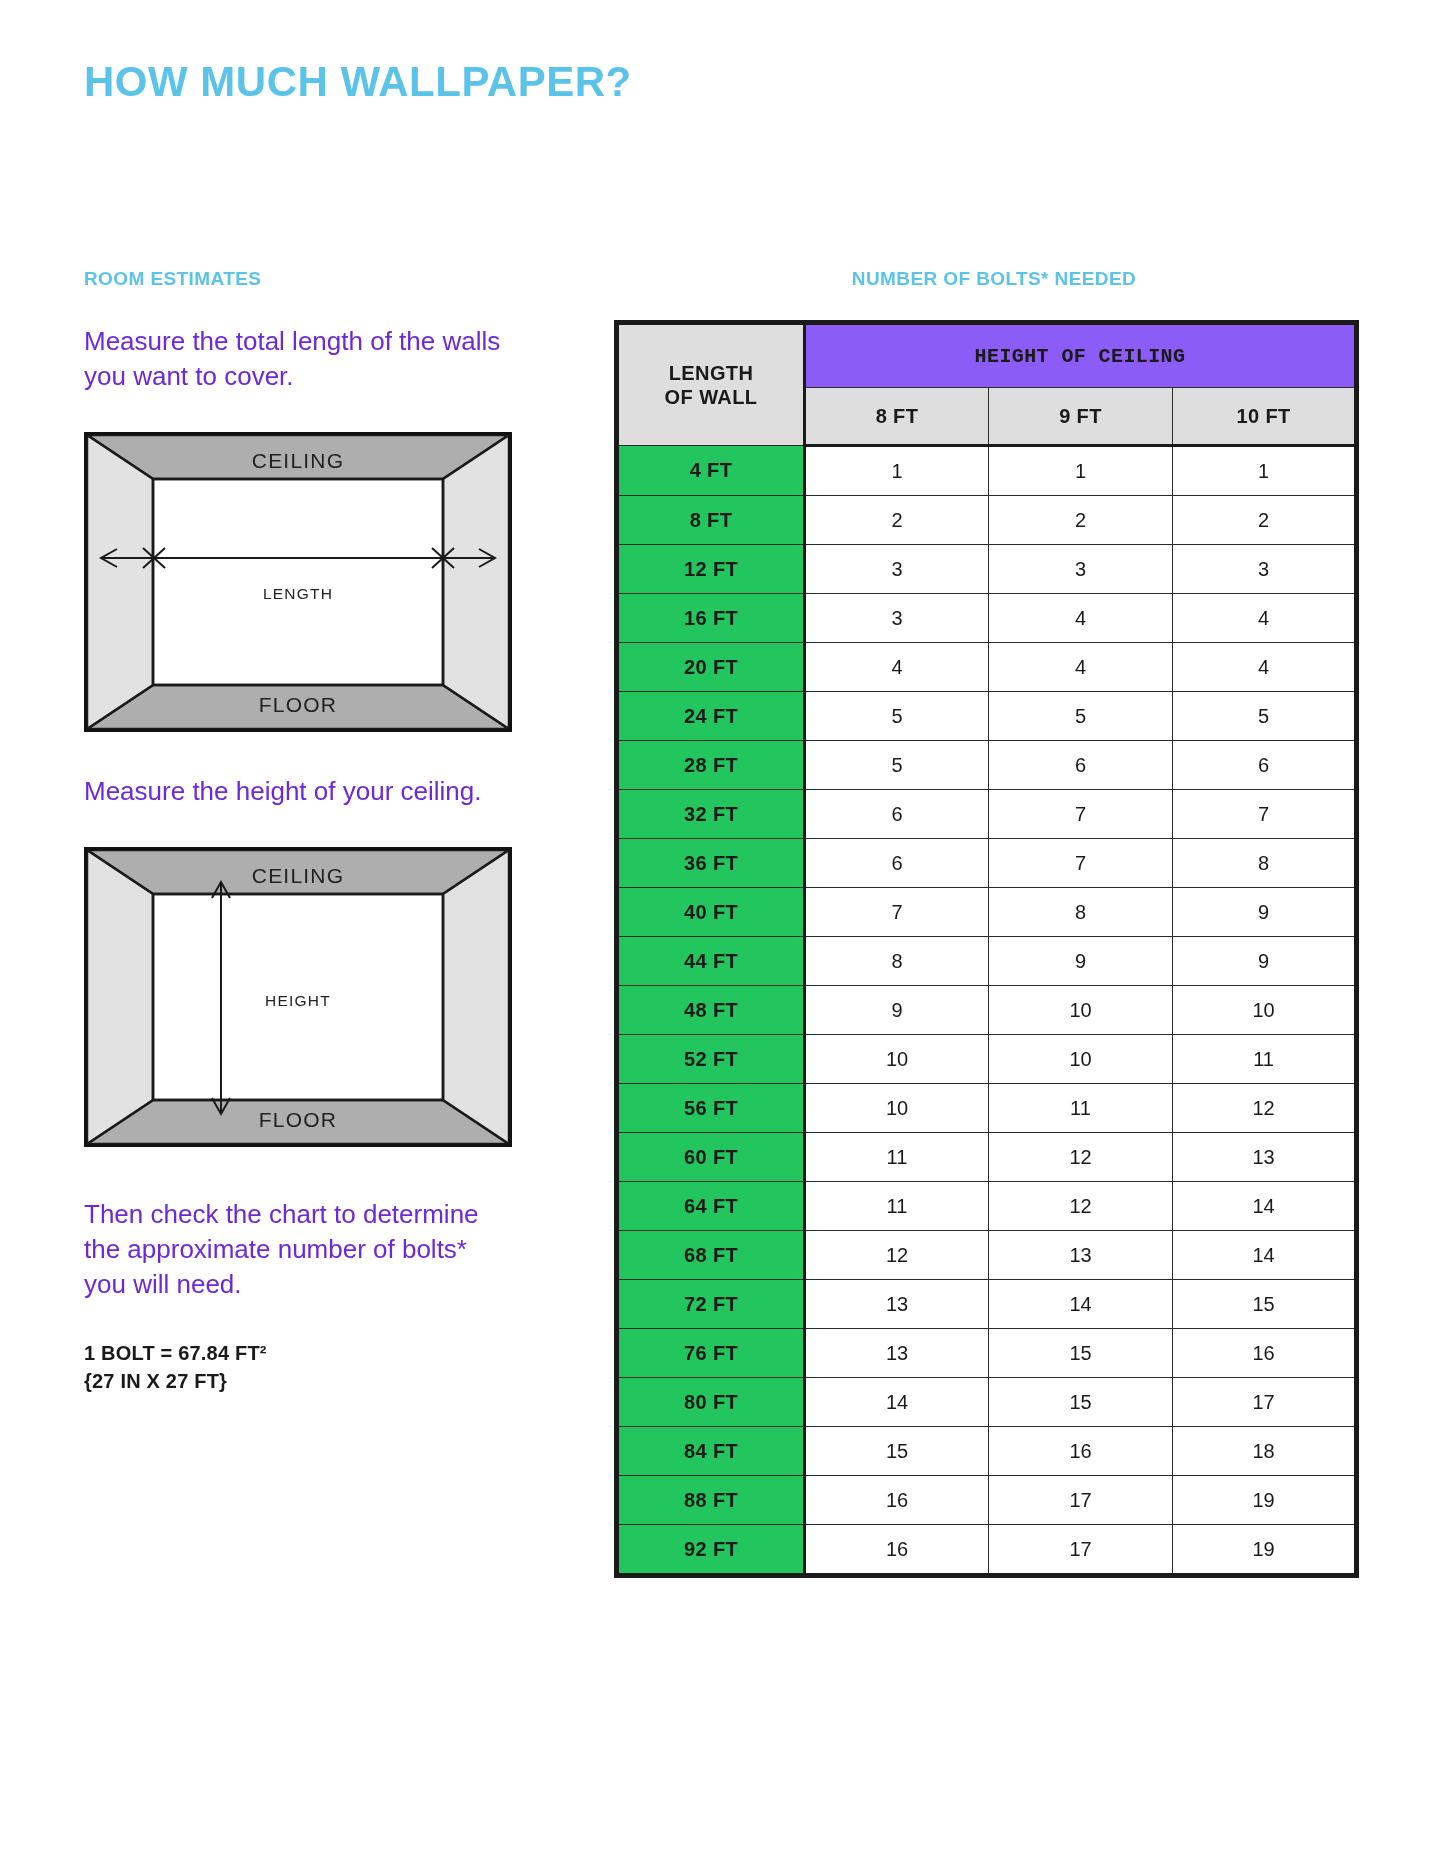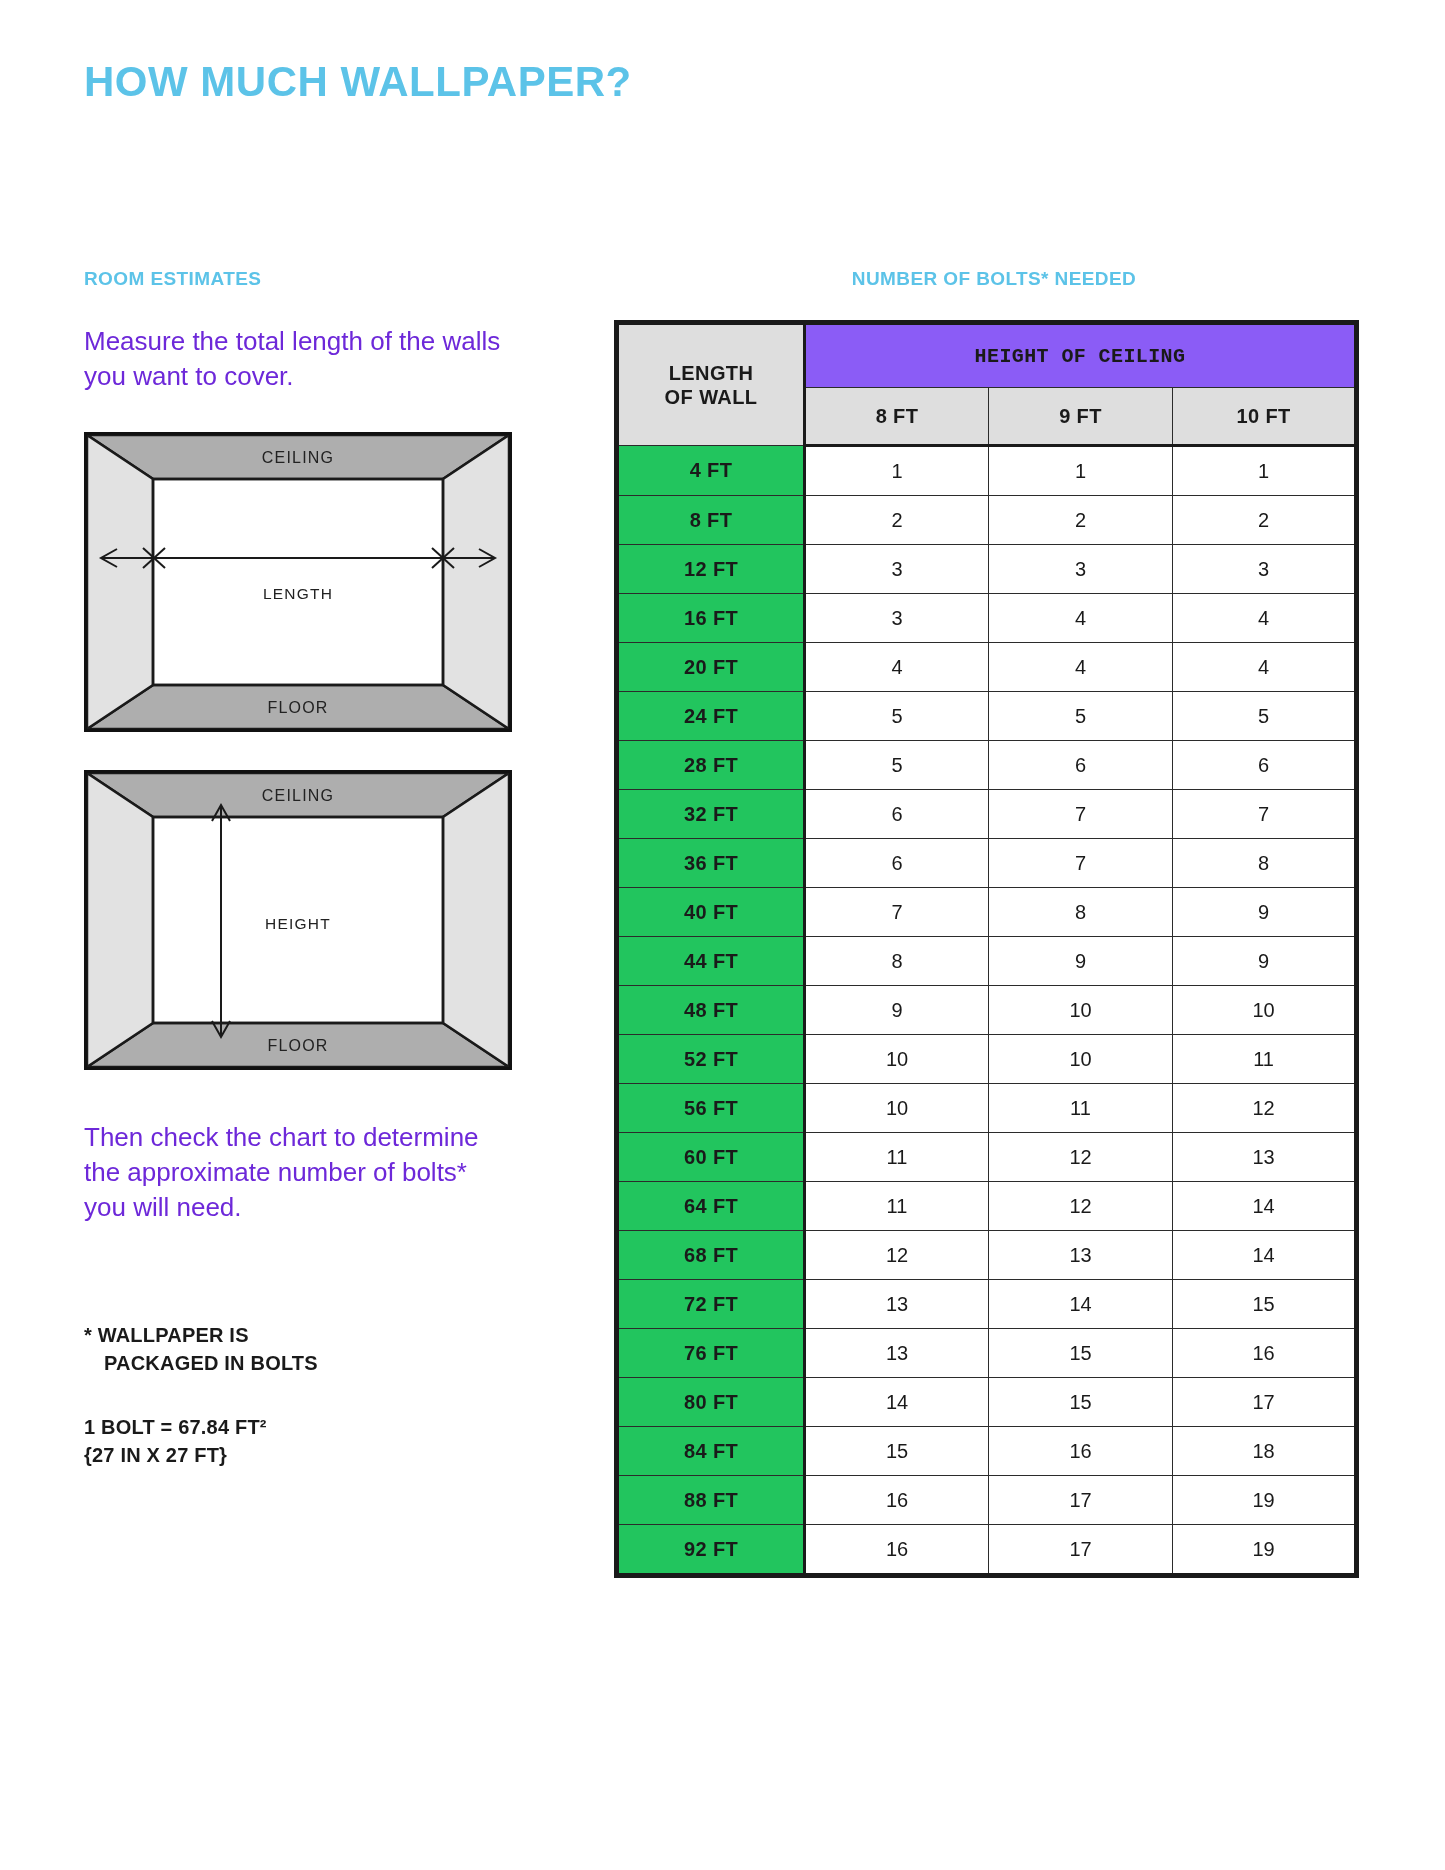--- a/index.html
+++ b/index.html
@@ -57,21 +57,21 @@
     width: 428px;
     height: 300px;
     margin: 38px 0 0 0;
     border: 3px solid #111;
     box-sizing: border-box;
     background: #ffffff;
   }
   .diag-svg { display:block; }
   .diag-label {
     position: absolute;
-    font-size: 16px;
+    font-size: 21px;
     letter-spacing: 1.2px;
     color: #222;
     text-align: center;
     width: 100%;
     left: 0;
   }
   .lbl-ceiling { top: 14px; }
   .lbl-floor { bottom: 12px; }
   .lbl-center {
     position: absolute;
@@ -211,20 +211,21 @@
         <line x1="56" y1="113" x2="78" y2="133" stroke="#1a1a1a" stroke-width="2"></line>
         <line x1="78" y1="113" x2="56" y2="133" stroke="#1a1a1a" stroke-width="2"></line>
         <line x1="345" y1="113" x2="367" y2="133" stroke="#1a1a1a" stroke-width="2"></line>
         <line x1="367" y1="113" x2="345" y2="133" stroke="#1a1a1a" stroke-width="2"></line>
       </svg>
       <div class="diag-label lbl-ceiling">CEILING</div>
       <div class="diag-label lbl-floor">FLOOR</div>
       <div class="lbl-center" style="top:150px;">LENGTH</div>
     </div>
 
+    <p class="para" style="margin-top:42px;">Measure the height of your ceiling.</p>
 
     <div class="diagram">
       <svg class="diag-svg" width="422" height="294" viewBox="0 0 422 294">
         <rect x="0" y="0" width="422" height="294" fill="#ffffff"></rect>
         <polygon points="0,0 422,0 356,44 66,44" fill="#aeaeae" stroke="#1a1a1a" stroke-width="2.5"></polygon>
         <polygon points="0,294 422,294 356,250 66,250" fill="#aeaeae" stroke="#1a1a1a" stroke-width="2.5"></polygon>
         <polygon points="0,0 66,44 66,250 0,294" fill="#e2e2e2" stroke="#1a1a1a" stroke-width="2.5"></polygon>
         <polygon points="422,0 356,44 356,250 422,294" fill="#e2e2e2" stroke="#1a1a1a" stroke-width="2.5"></polygon>
         <rect x="66" y="44" width="290" height="206" fill="none" stroke="#1a1a1a" stroke-width="2.5"></rect>
 
@@ -232,24 +233,20 @@
         <polyline points="125,48 134,32 143,48" fill="none" stroke="#1a1a1a" stroke-width="2"></polyline>
         <polyline points="125,248 134,264 143,248" fill="none" stroke="#1a1a1a" stroke-width="2"></polyline>
       </svg>
       <div class="diag-label lbl-ceiling">CEILING</div>
       <div class="diag-label lbl-floor">FLOOR</div>
       <div class="lbl-center" style="top:142px;">HEIGHT</div>
     </div>
 
     <p class="para" style="margin-top:50px;">Then check the chart to determine the approximate number of bolts* you will need.</p>
 
-    <div class="footnote" style="margin-top:96px;">
-      <span>* WALLPAPER IS</span>
-      <span class="footnote-indent">PACKAGED IN BOLTS</span>
-    </div>
 
     <div class="bolt-def" style="margin-top:36px;">
       <div>1 BOLT = 67.84 FT²</div>
       <div>{27 IN X 27 FT}</div>
     </div>
 
   </div>
 
   <div class="right-col">
 

